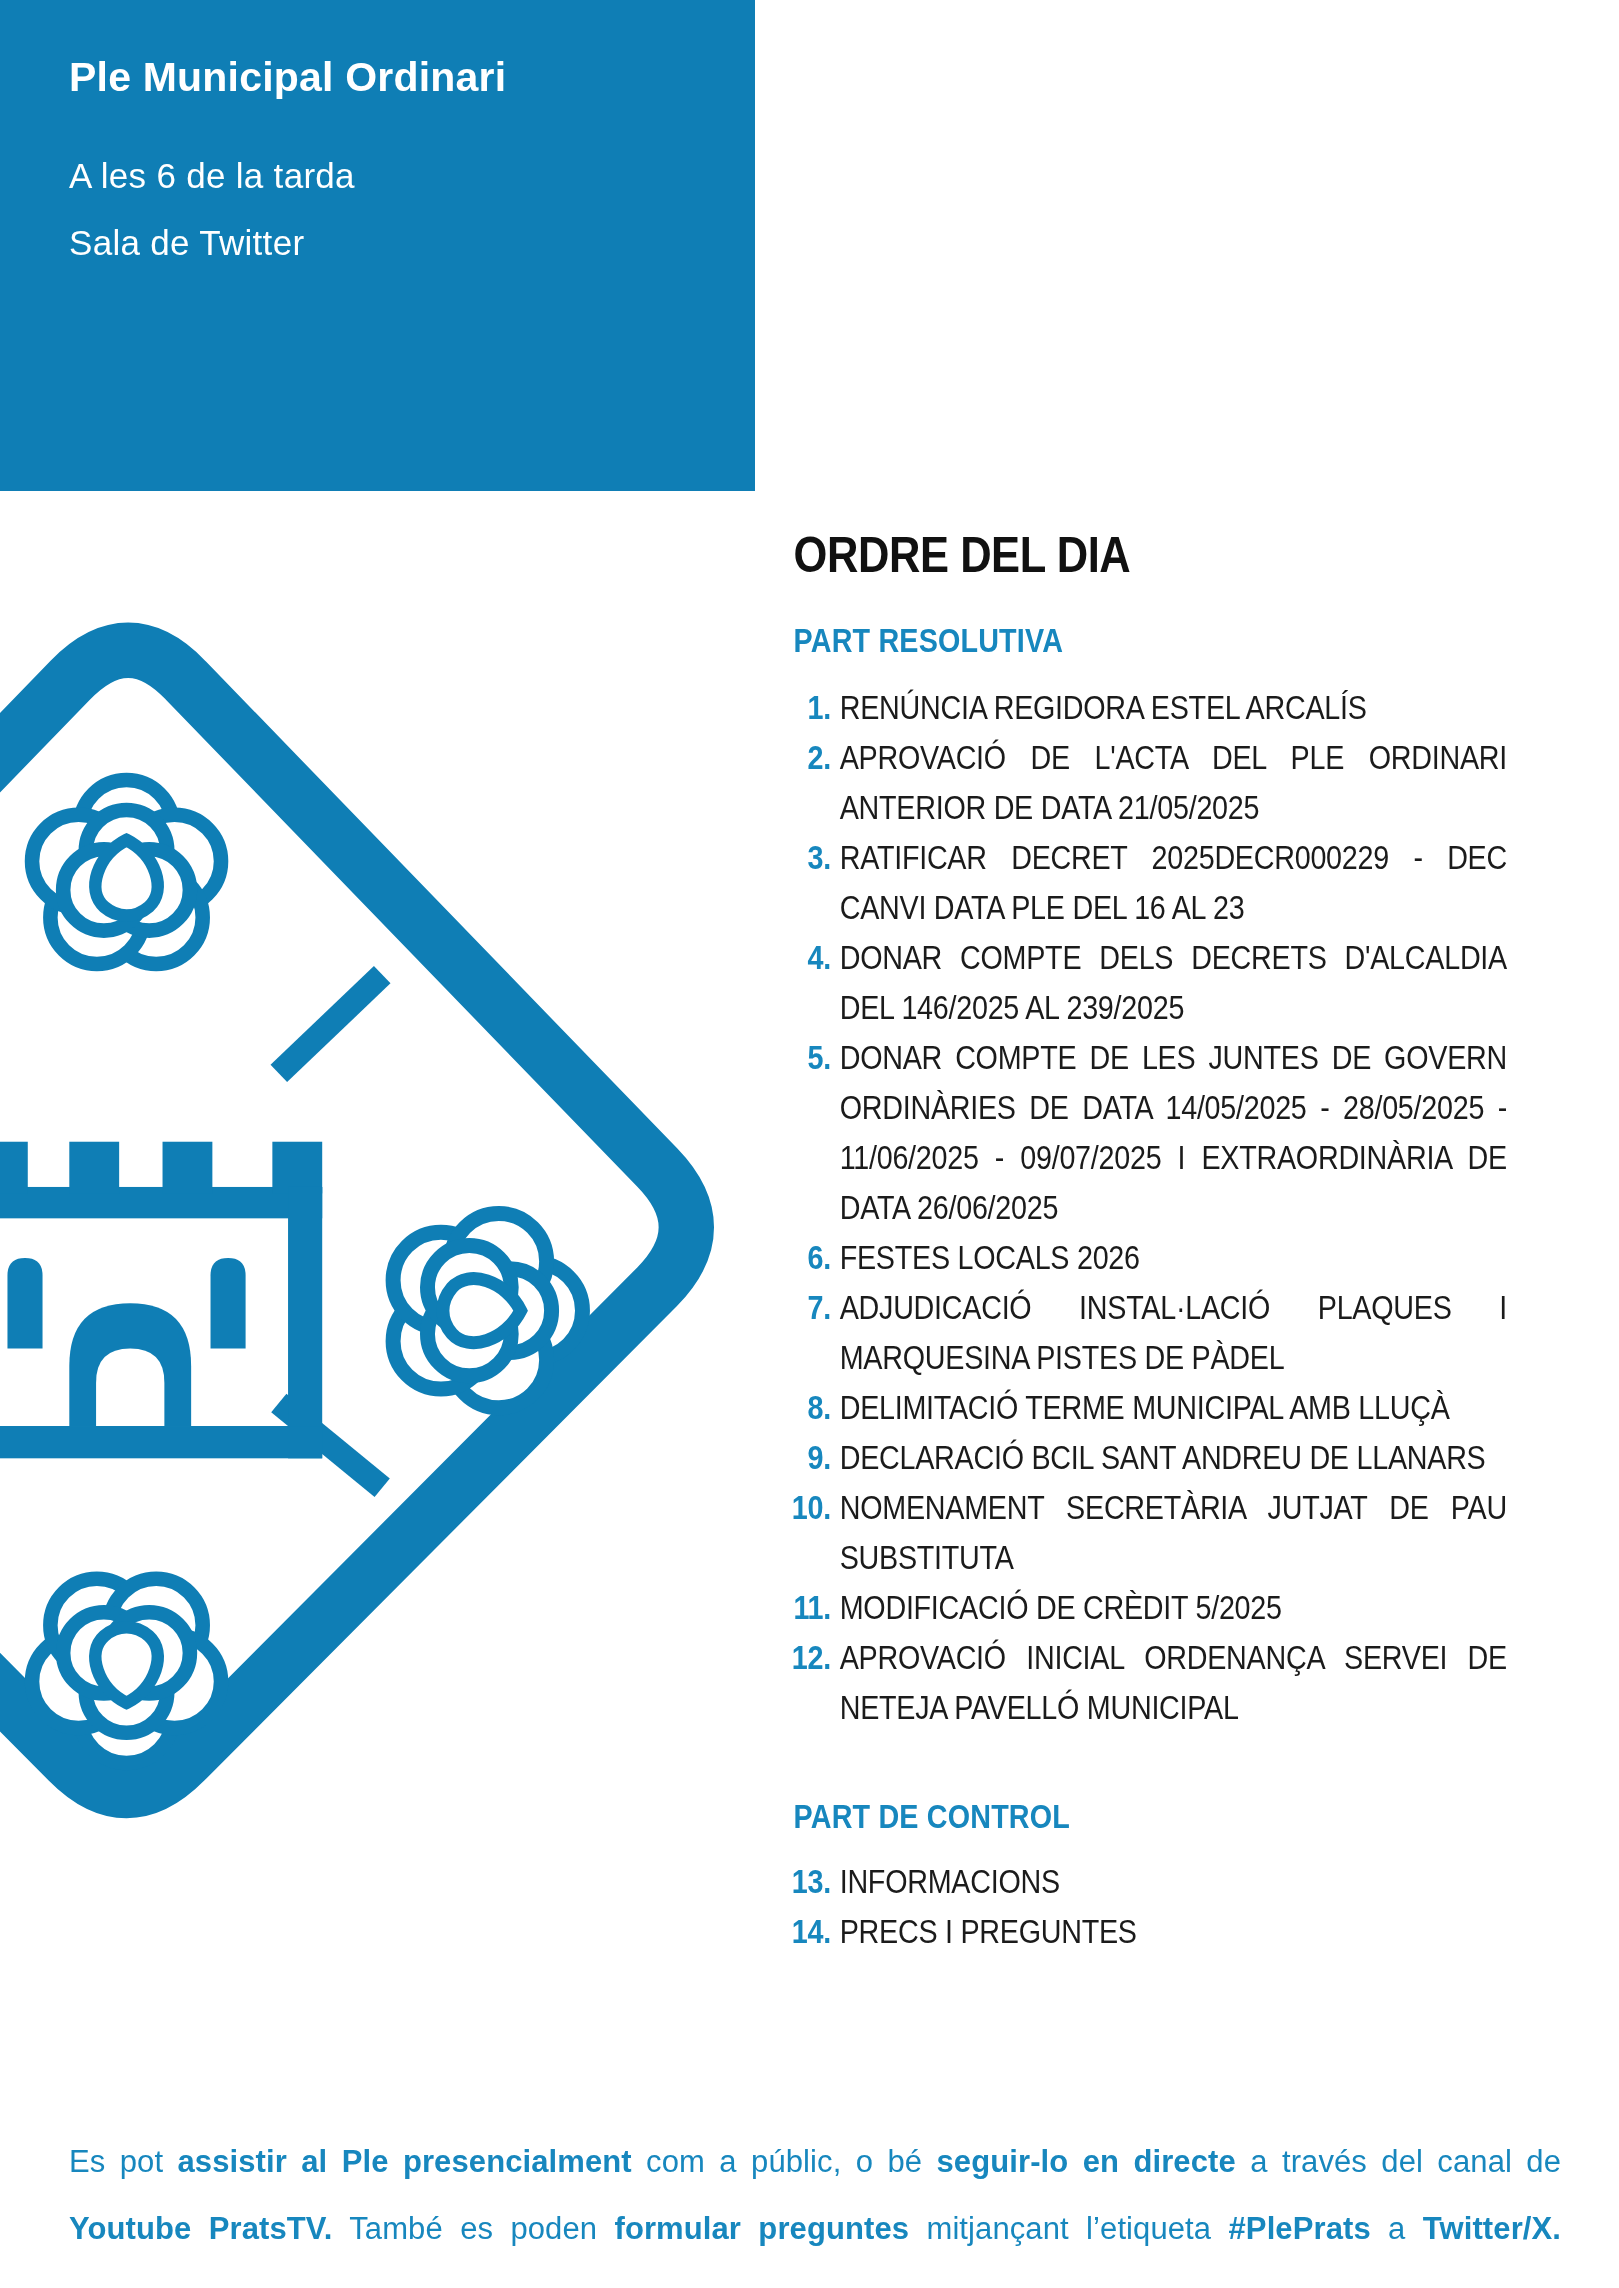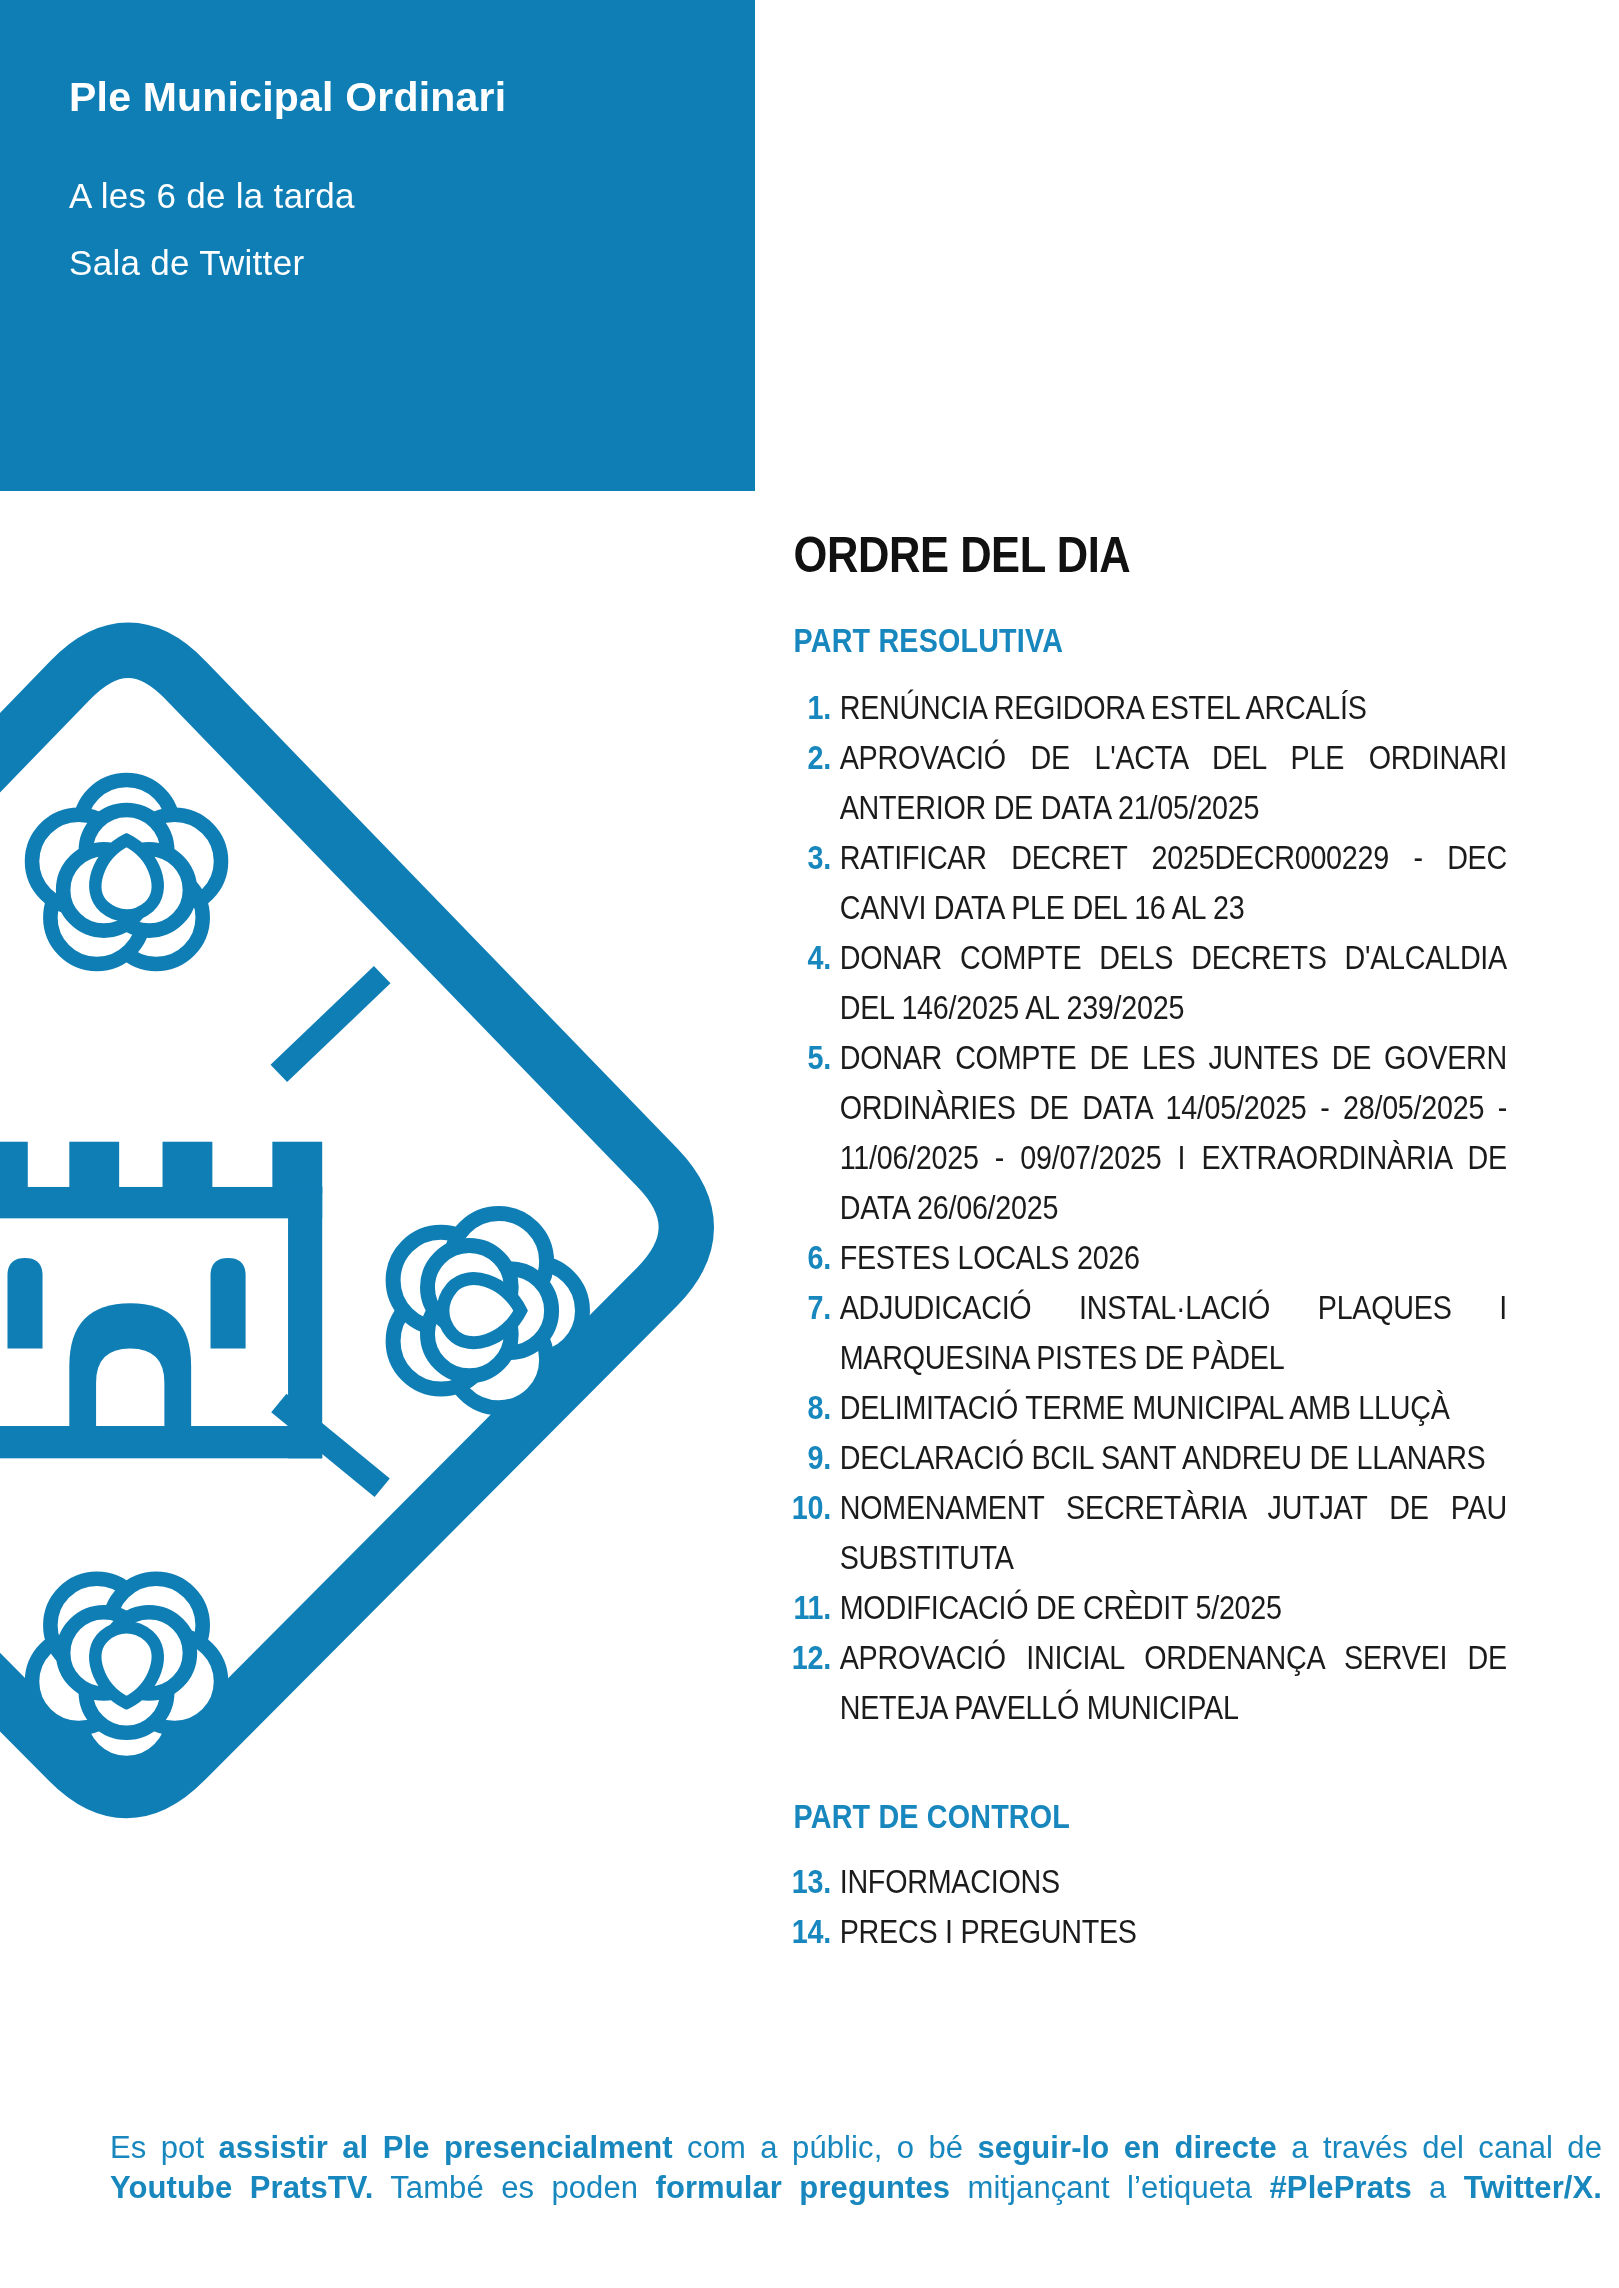--- a/index.html
+++ b/index.html
@@ -10,21 +10,21 @@
     overflow:hidden;
     font-family:"Liberation Sans", sans-serif;
   }
   
   .header-block{
     position:absolute;left:0;top:0;
     width:755px;height:491px;
     background:#0f7eb5;
     color:#ffffff;
     box-sizing:border-box;
-    padding:74px 0 0 69px;
+    padding:54px 0 0 69px;
   }
   .header-title{
     font-size:41px;font-weight:700;letter-spacing:0.2px;
     margin:0 0 41px 0;
   }
   .header-line{
     font-size:35px;font-weight:400;letter-spacing:0.3px;
     line-height:67px;
   }
   
@@ -59,25 +59,24 @@
   .item-text{
     flex:1;
     color:#1b1b1b;
     font-size:33px;line-height:50px;letter-spacing:-0.3px;
     text-align:justify;
   }
   
   .footer-note{
     position:absolute;left:69px;top:2128px;width:1492px;
     color:#1787be;
-    font-size:31px;line-height:40px;letter-spacing:0.1px;
+    font-size:31px;line-height:67px;letter-spacing:0.1px;
     text-align:justify;
     -moz-text-align-last:justify;
     text-align-last:justify;
-    margin-left:41px;
   }
   .footer-note b{font-weight:700;}
 </style>
 </head>
 <body>
 
 <div class="page">
 
   <svg class="logo-svg" viewBox="0 0 1755 2480" xmlns="http://www.w3.org/2000/svg" aria-hidden="true">
     <defs>

